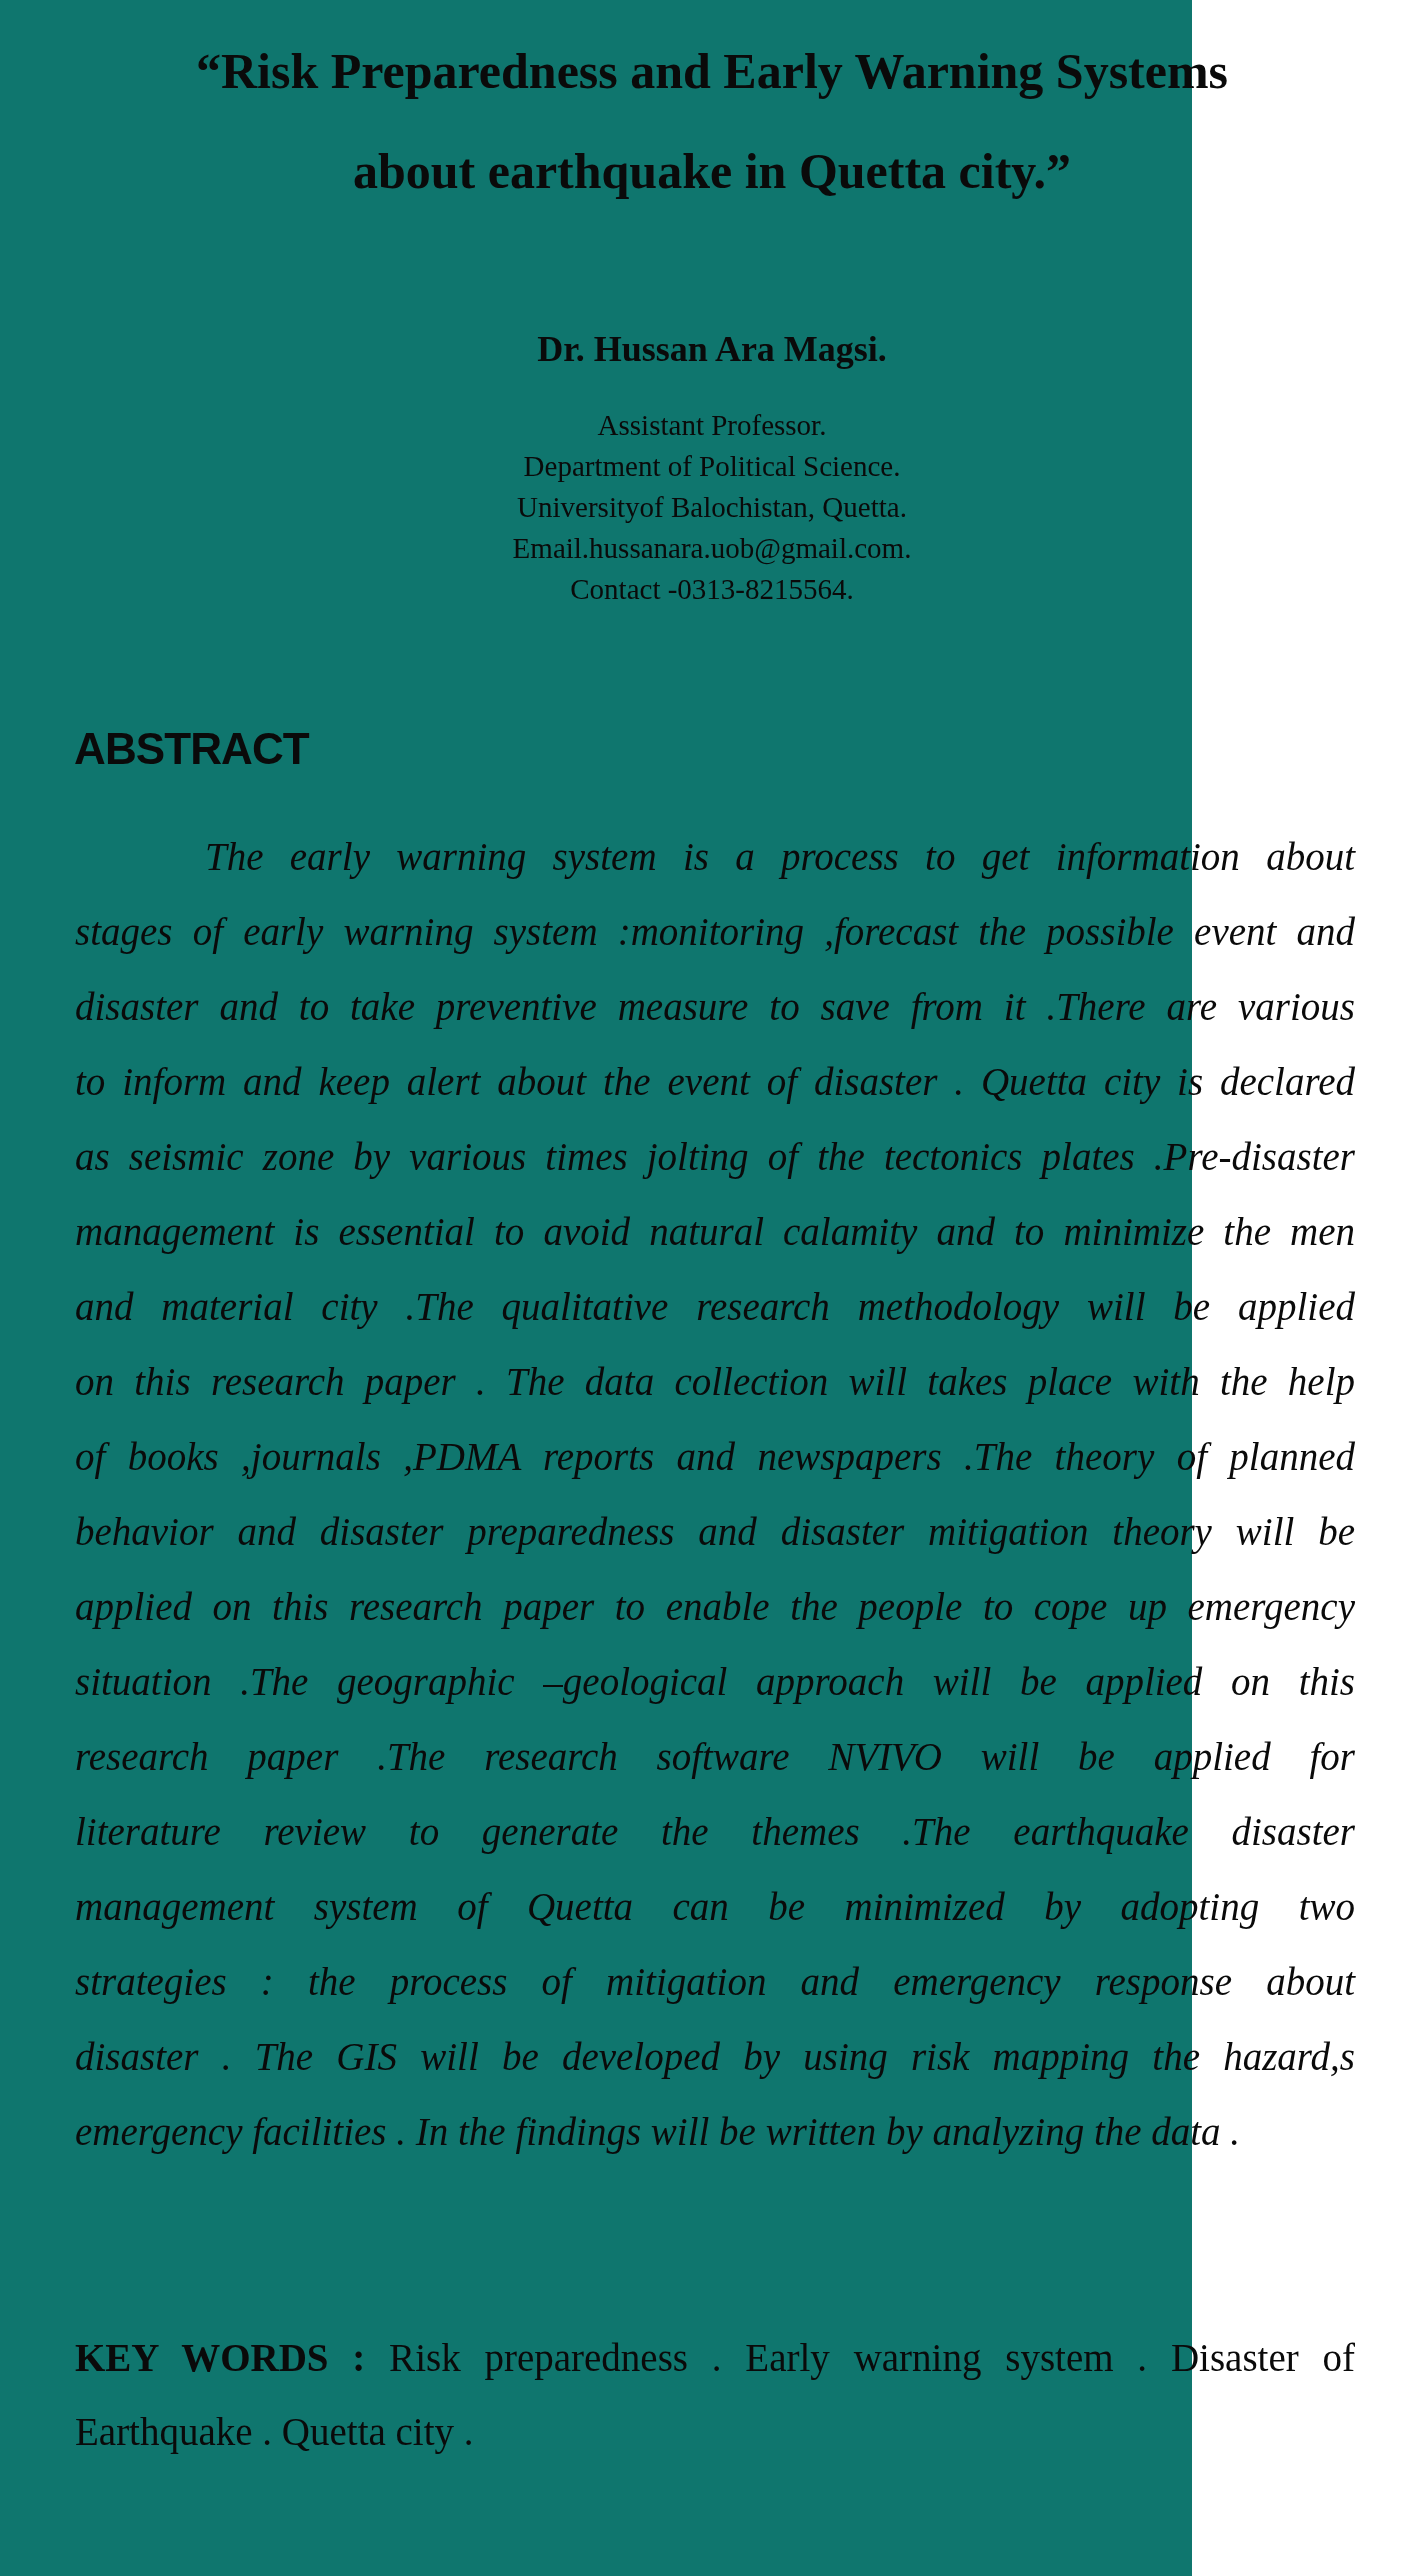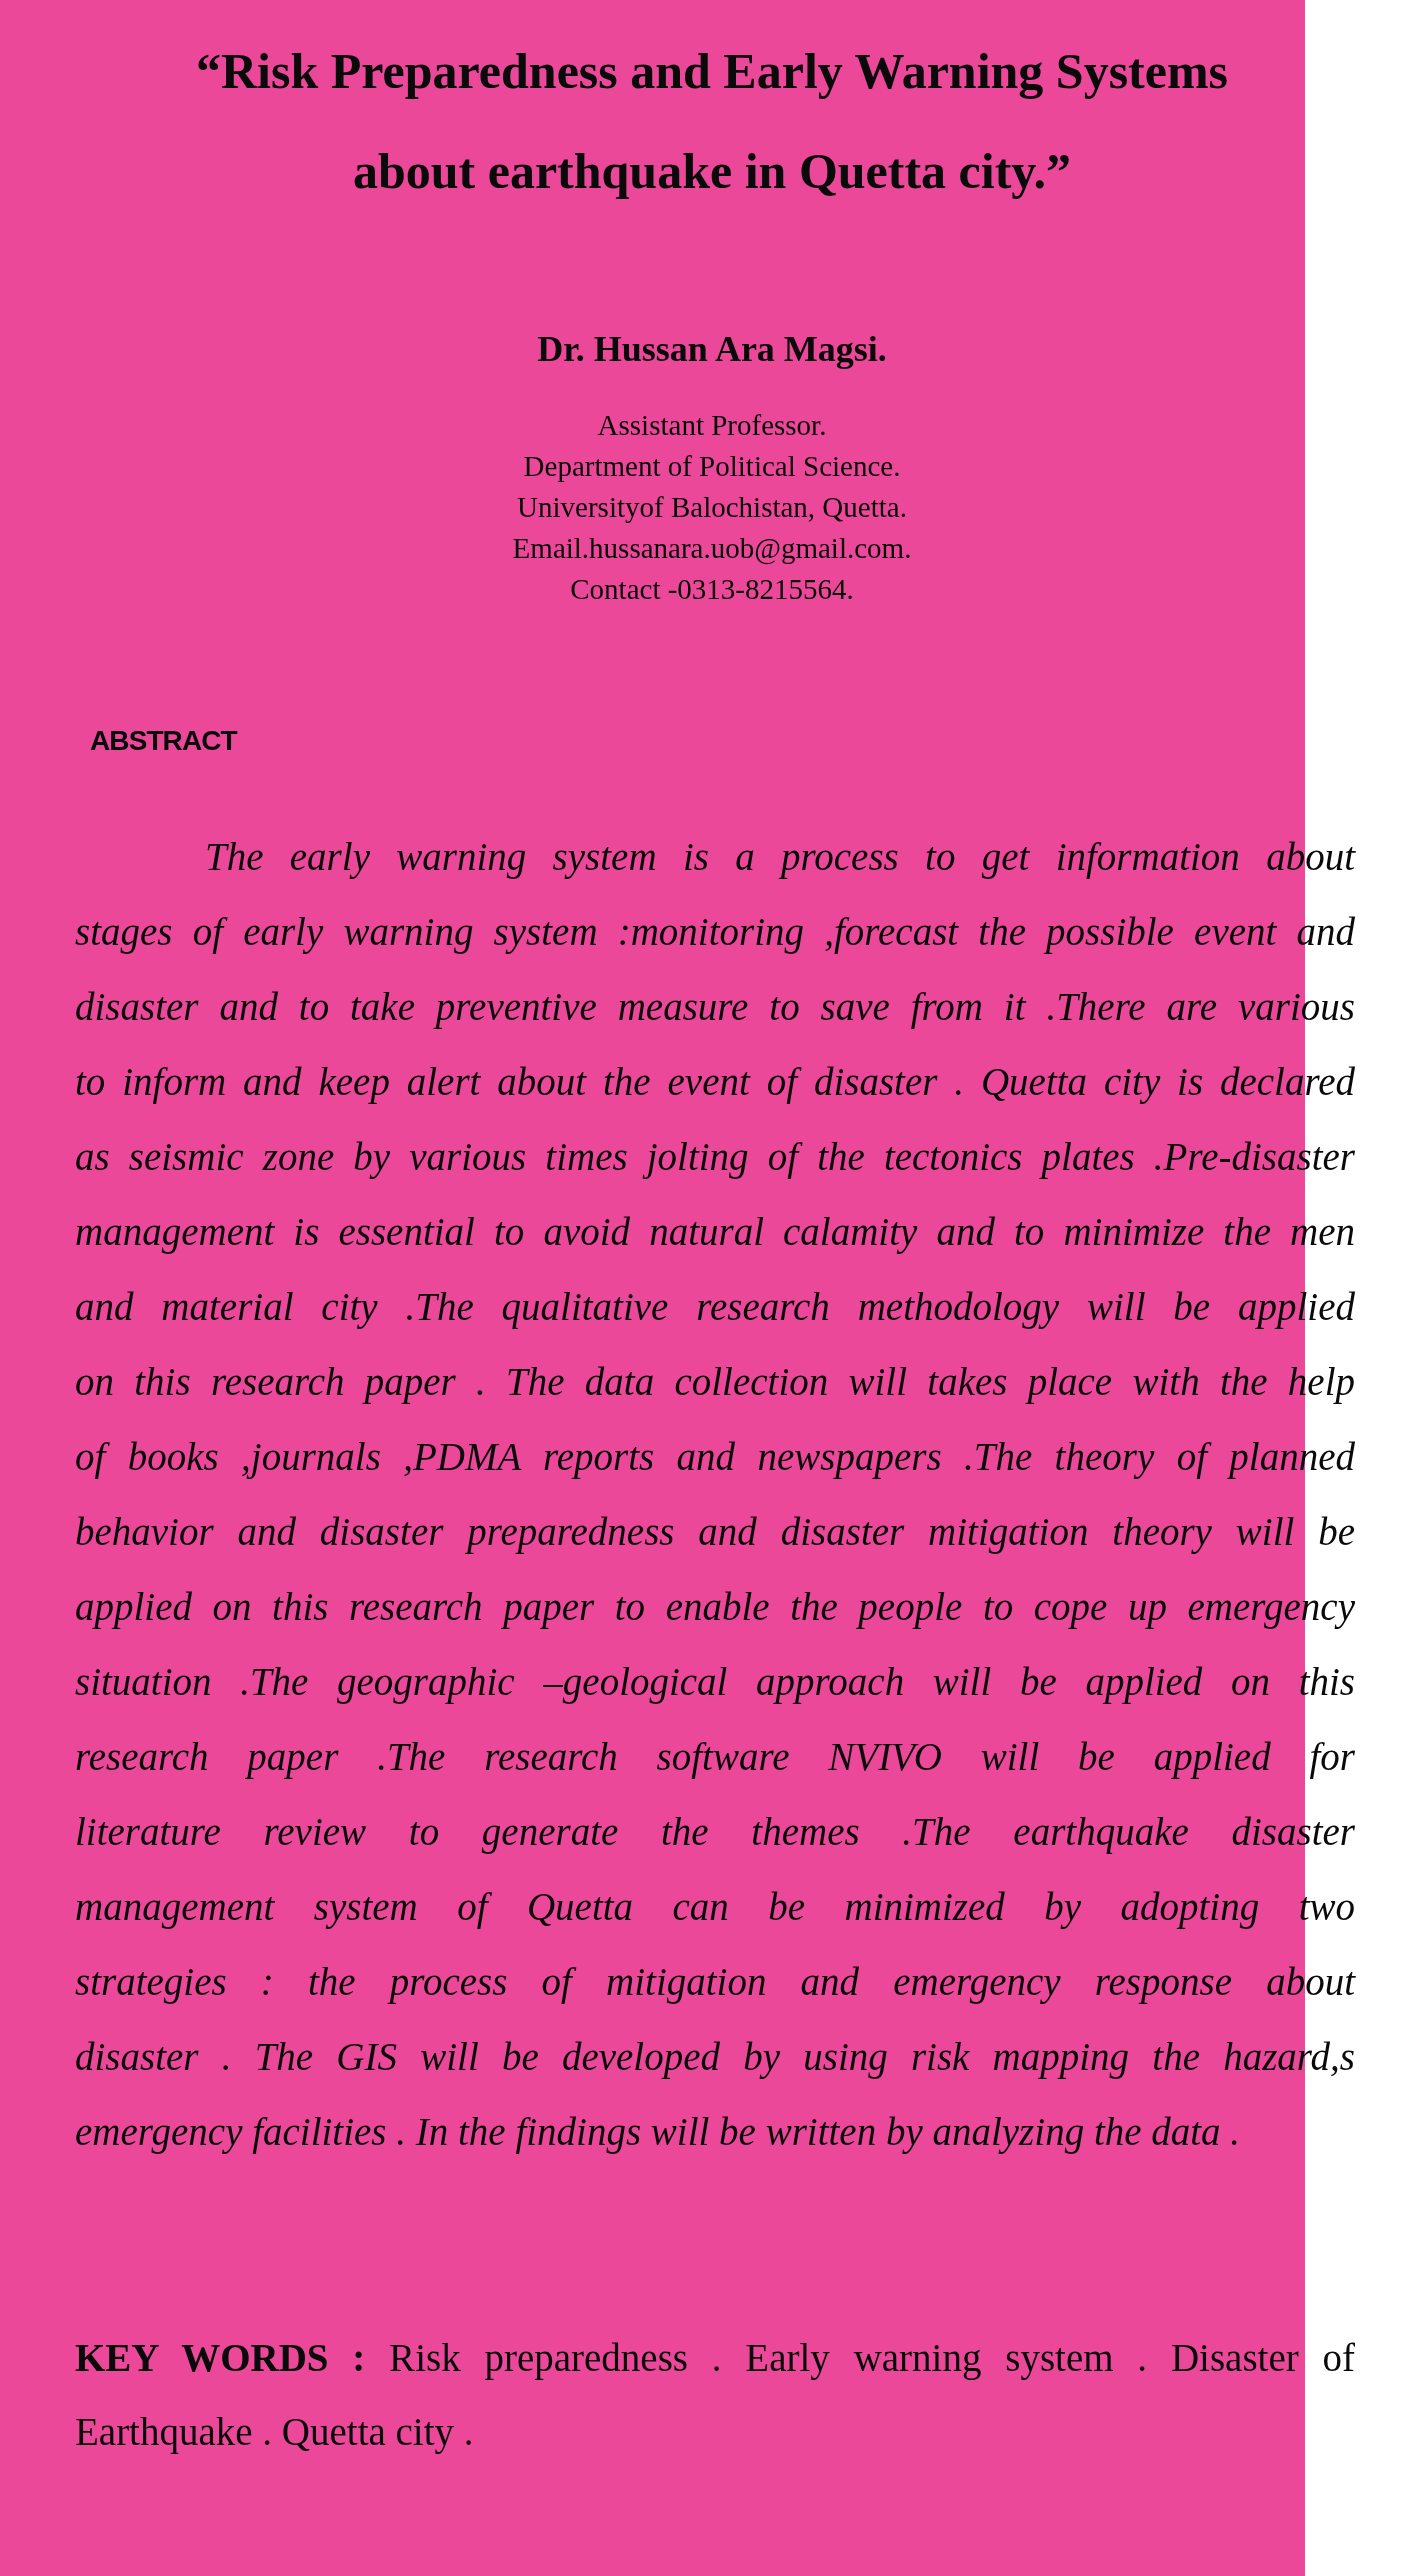--- a/index.html
+++ b/index.html
@@ -1,39 +1,39 @@
 <!DOCTYPE html>
 <html style="font-size:14px"><head>
 <meta charset="utf-8">
 <style>
   html, body { margin: 0; padding: 0; background: #ffffff; }
   body { width: 1424px; height: 2576px; position: relative; overflow: hidden; color: #0a0a0a; }
-  .page { position: absolute; left: 0; top: 0; width: 1305px; height: 2576px; background: #ec4899; }
+  .page { position: absolute; left: 0; top: 0; width: 1192px; height: 2576px; background: #0f766e; }
 
   .title-line {
     position: absolute; left: 0; width: 1424px; text-align: center;
     font-family: "Liberation Serif", serif; font-weight: bold; font-size: 50px;
     line-height: 1; white-space: nowrap;
   }
   .title-1 { top: 46px; }
   .title-2 { top: 146px; }
 
   .author {
     position: absolute; left: 0; width: 1424px; top: 331px; text-align: center;
     font-family: "Liberation Serif", serif; font-weight: bold; font-size: 36px; line-height: 1;
   }
   .affil {
     position: absolute; left: 0; width: 1424px; top: 405px; text-align: center;
     font-family: "Liberation Serif", serif; font-size: 29px; line-height: 41px;
   }
   .affil div { white-space: nowrap; }
 
   .abstract-heading {
-    position: absolute; left: 90px; top: 727px;
-    font-family: "Liberation Sans", sans-serif; font-weight: bold; font-size: 28px; line-height: 1;
+    position: absolute; left: 74px; top: 727px;
+    font-family: "Liberation Sans", sans-serif; font-weight: bold; font-size: 44px; line-height: 1;
     letter-spacing: -0.9px;
   }
 
   .abstract-body {
     position: absolute; left: 75px; width: 1280px; top: 822px;
     font-family: "Liberation Serif", serif; font-style: italic; font-size: 39px;
   }
   .abstract-line {
     height: 75px; line-height: 69px; text-align: justify; text-align-last: justify;
     white-space: nowrap; overflow: visible;

